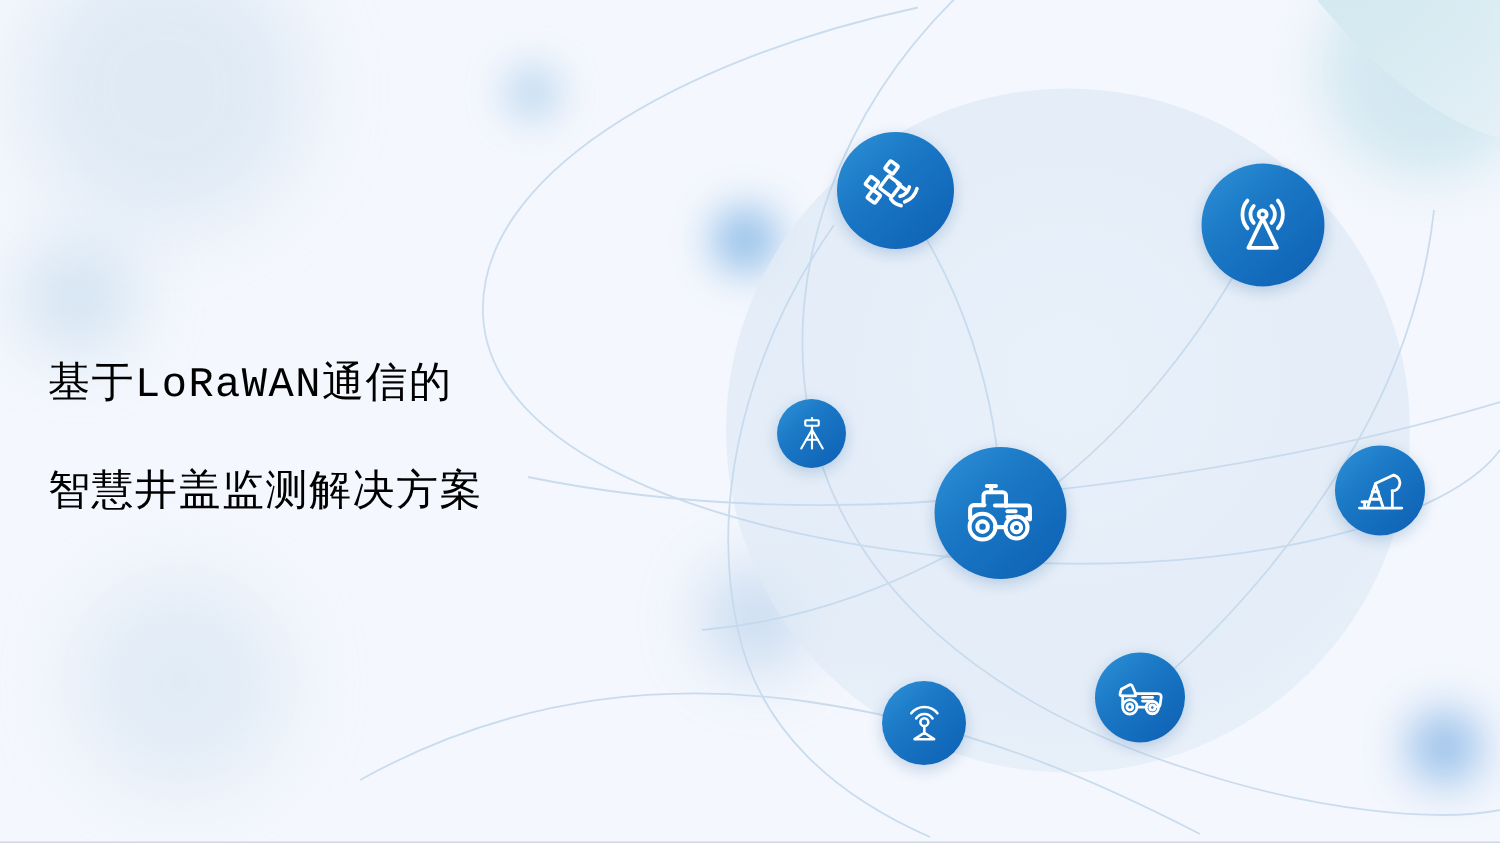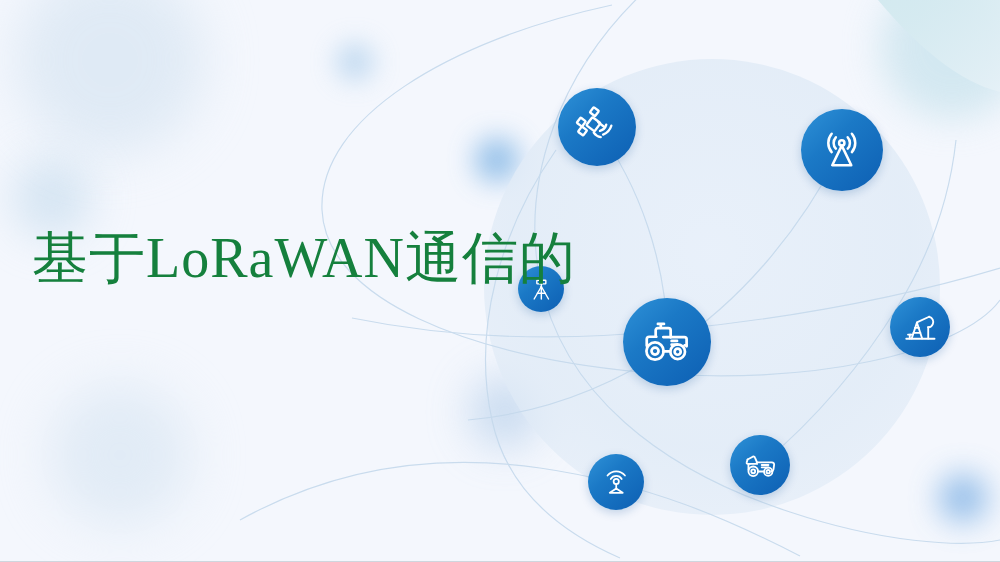--- a/index.html
+++ b/index.html
@@ -40,25 +40,25 @@
 
   
   .title-block {
     position: absolute;
     left: 32px;
     top: 222px;
     width: 540px;
     z-index: 30;
   }
   .title-line {
-    font-family: Liberation Serif, serif;
-    font-size: 56px;
+    font-family: Liberation Mono, monospace;
+    font-size: 28px;
     line-height: 72px;
     letter-spacing: 1px;
-    color: #15803d;
+    color: #000000;
     white-space: nowrap;
   }
   .title-line.l1 { padding-left: 0px; }
   .title-line.l2 { padding-left: 0px; }
 
   
   .node {
     position: absolute;
     border-radius: 50%;
     z-index: 20;
@@ -119,20 +119,21 @@
       <path d="M 1000 268 C 900 298 790 318 672 330 C 560 342 450 338 352 318"></path>
       <path d="M 556 150 C 500 230 472 330 492 420 C 506 486 556 530 620 558"></path>
       <path d="M 840 152 C 800 230 742 300 672 346 C 606 390 536 414 468 420"></path>
       <path d="M 760 466 C 812 422 860 368 898 306 C 930 254 950 196 956 140"></path>
       <path d="M 597 128 C 640 186 666 262 668 342"></path>
     </g>
   </svg>
 
   <div class="title-block">
     <div class="title-line l1">基于LoRaWAN通信的</div>
+    <div class="title-line l2">智慧井盖监测解决方案</div>
   </div>
 
   <div id="node-layer">
       <div class="node" style="left: 558px; top: 88px; width: 78px; height: 78px;">
         <span style="width: 100%; height: 100%; display: flex; align-items: center; justify-content: center;">
     <svg viewBox="0 0 32 32">
       <g transform="rotate(-8 16 16)">
         <rect x="10.4" y="10.4" width="7.2" height="7.2" rx="0.8" transform="rotate(45 14 14)"></rect>
         <rect x="3.4" y="9.0" width="4.6" height="4.6" rx="0.6" transform="rotate(45 5.7 11.3)"></rect>
         <rect x="3.4" y="15.4" width="4.6" height="4.6" rx="0.6" transform="rotate(45 5.7 17.7)"></rect>

